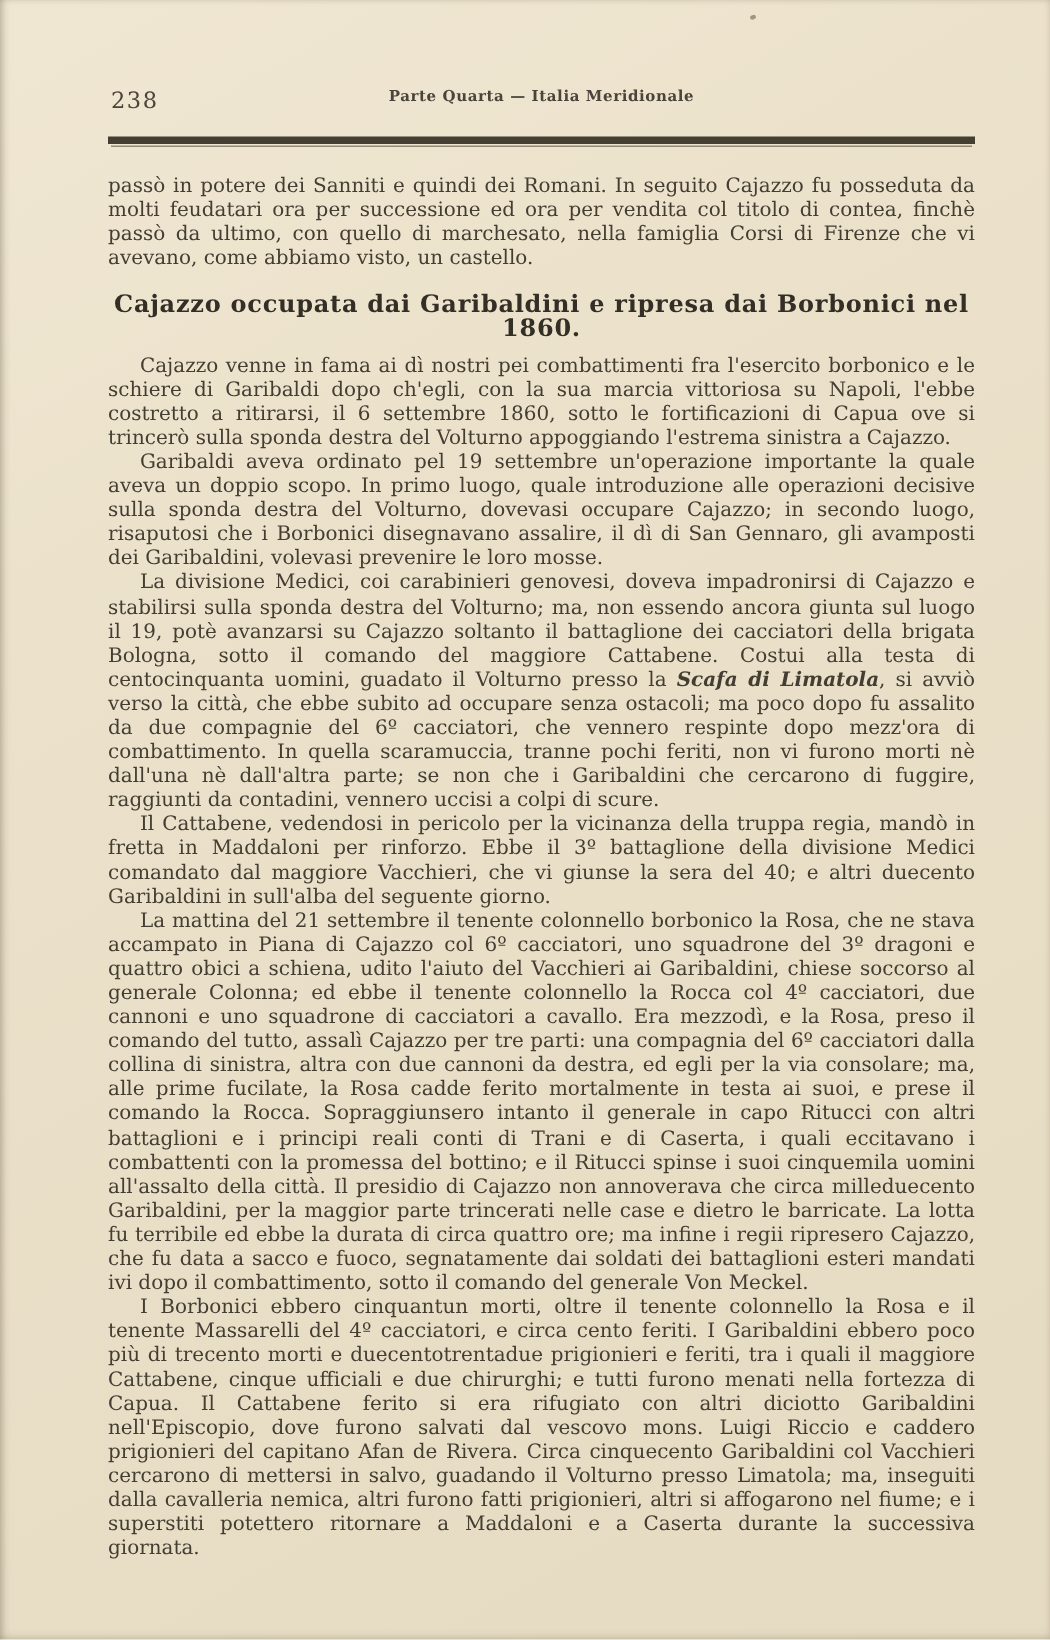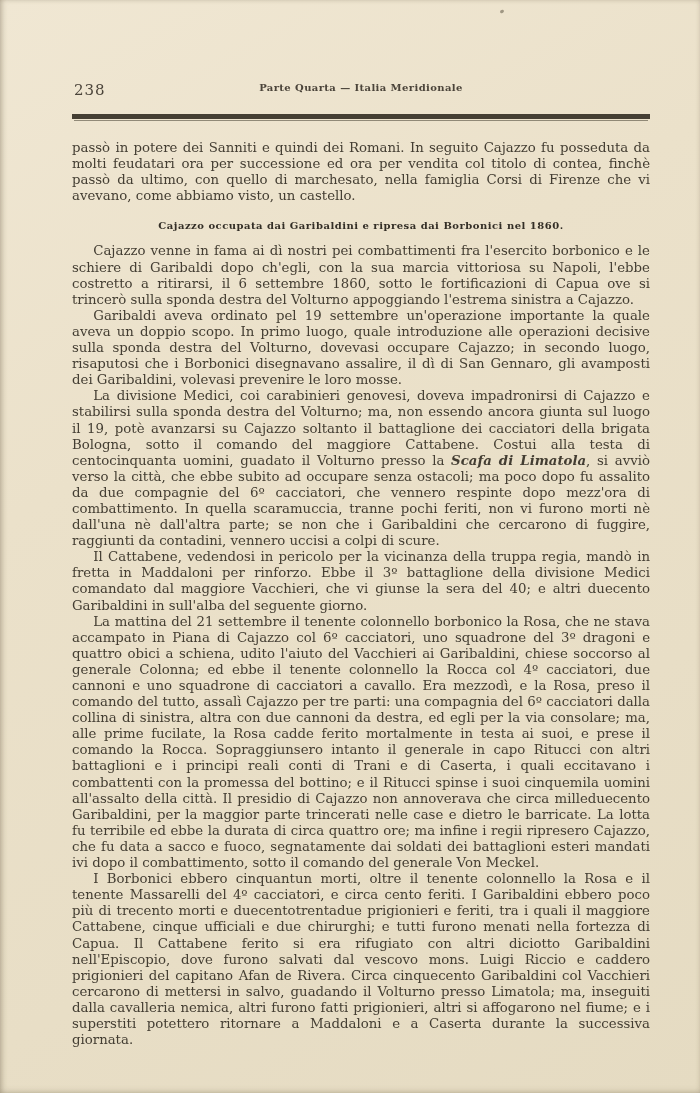--- a/index.html
+++ b/index.html
@@ -19,21 +19,20 @@
       inset -2px 0 5px -2px rgba(120, 108, 82, 0.18),
       inset 0 -4px 8px -4px rgba(110, 98, 72, 0.20);
     font-family: "DejaVu Serif", "Liberation Serif", serif;
     color: #433d32;
   }
   .content {
     position: absolute;
     left: 72px;
     top: 56px;
     width: 578px;
-    margin-top: 23px;
   }
   .running-head {
     position: relative;
     height: 24px;
   }
   .page-number {
     position: absolute;
     left: 2px;
     top: 2px;
     font-size: 15px;
@@ -64,21 +63,21 @@
   .body-text p {
     margin: 0;
     text-indent: 1.6em;
   }
   .body-text p.no-indent {
     text-indent: 0;
   }
   .section-heading {
     text-align: center;
     font-weight: bold;
-    font-size: 10px;
+    font-size: 16px;
     letter-spacing: 0.5px;
     color: #332e26;
     margin: 14px 0 9px 0;
   }
   .speck {
     position: absolute;
     left: 500px;
     top: 10px;
     width: 4px;
     height: 3px;

